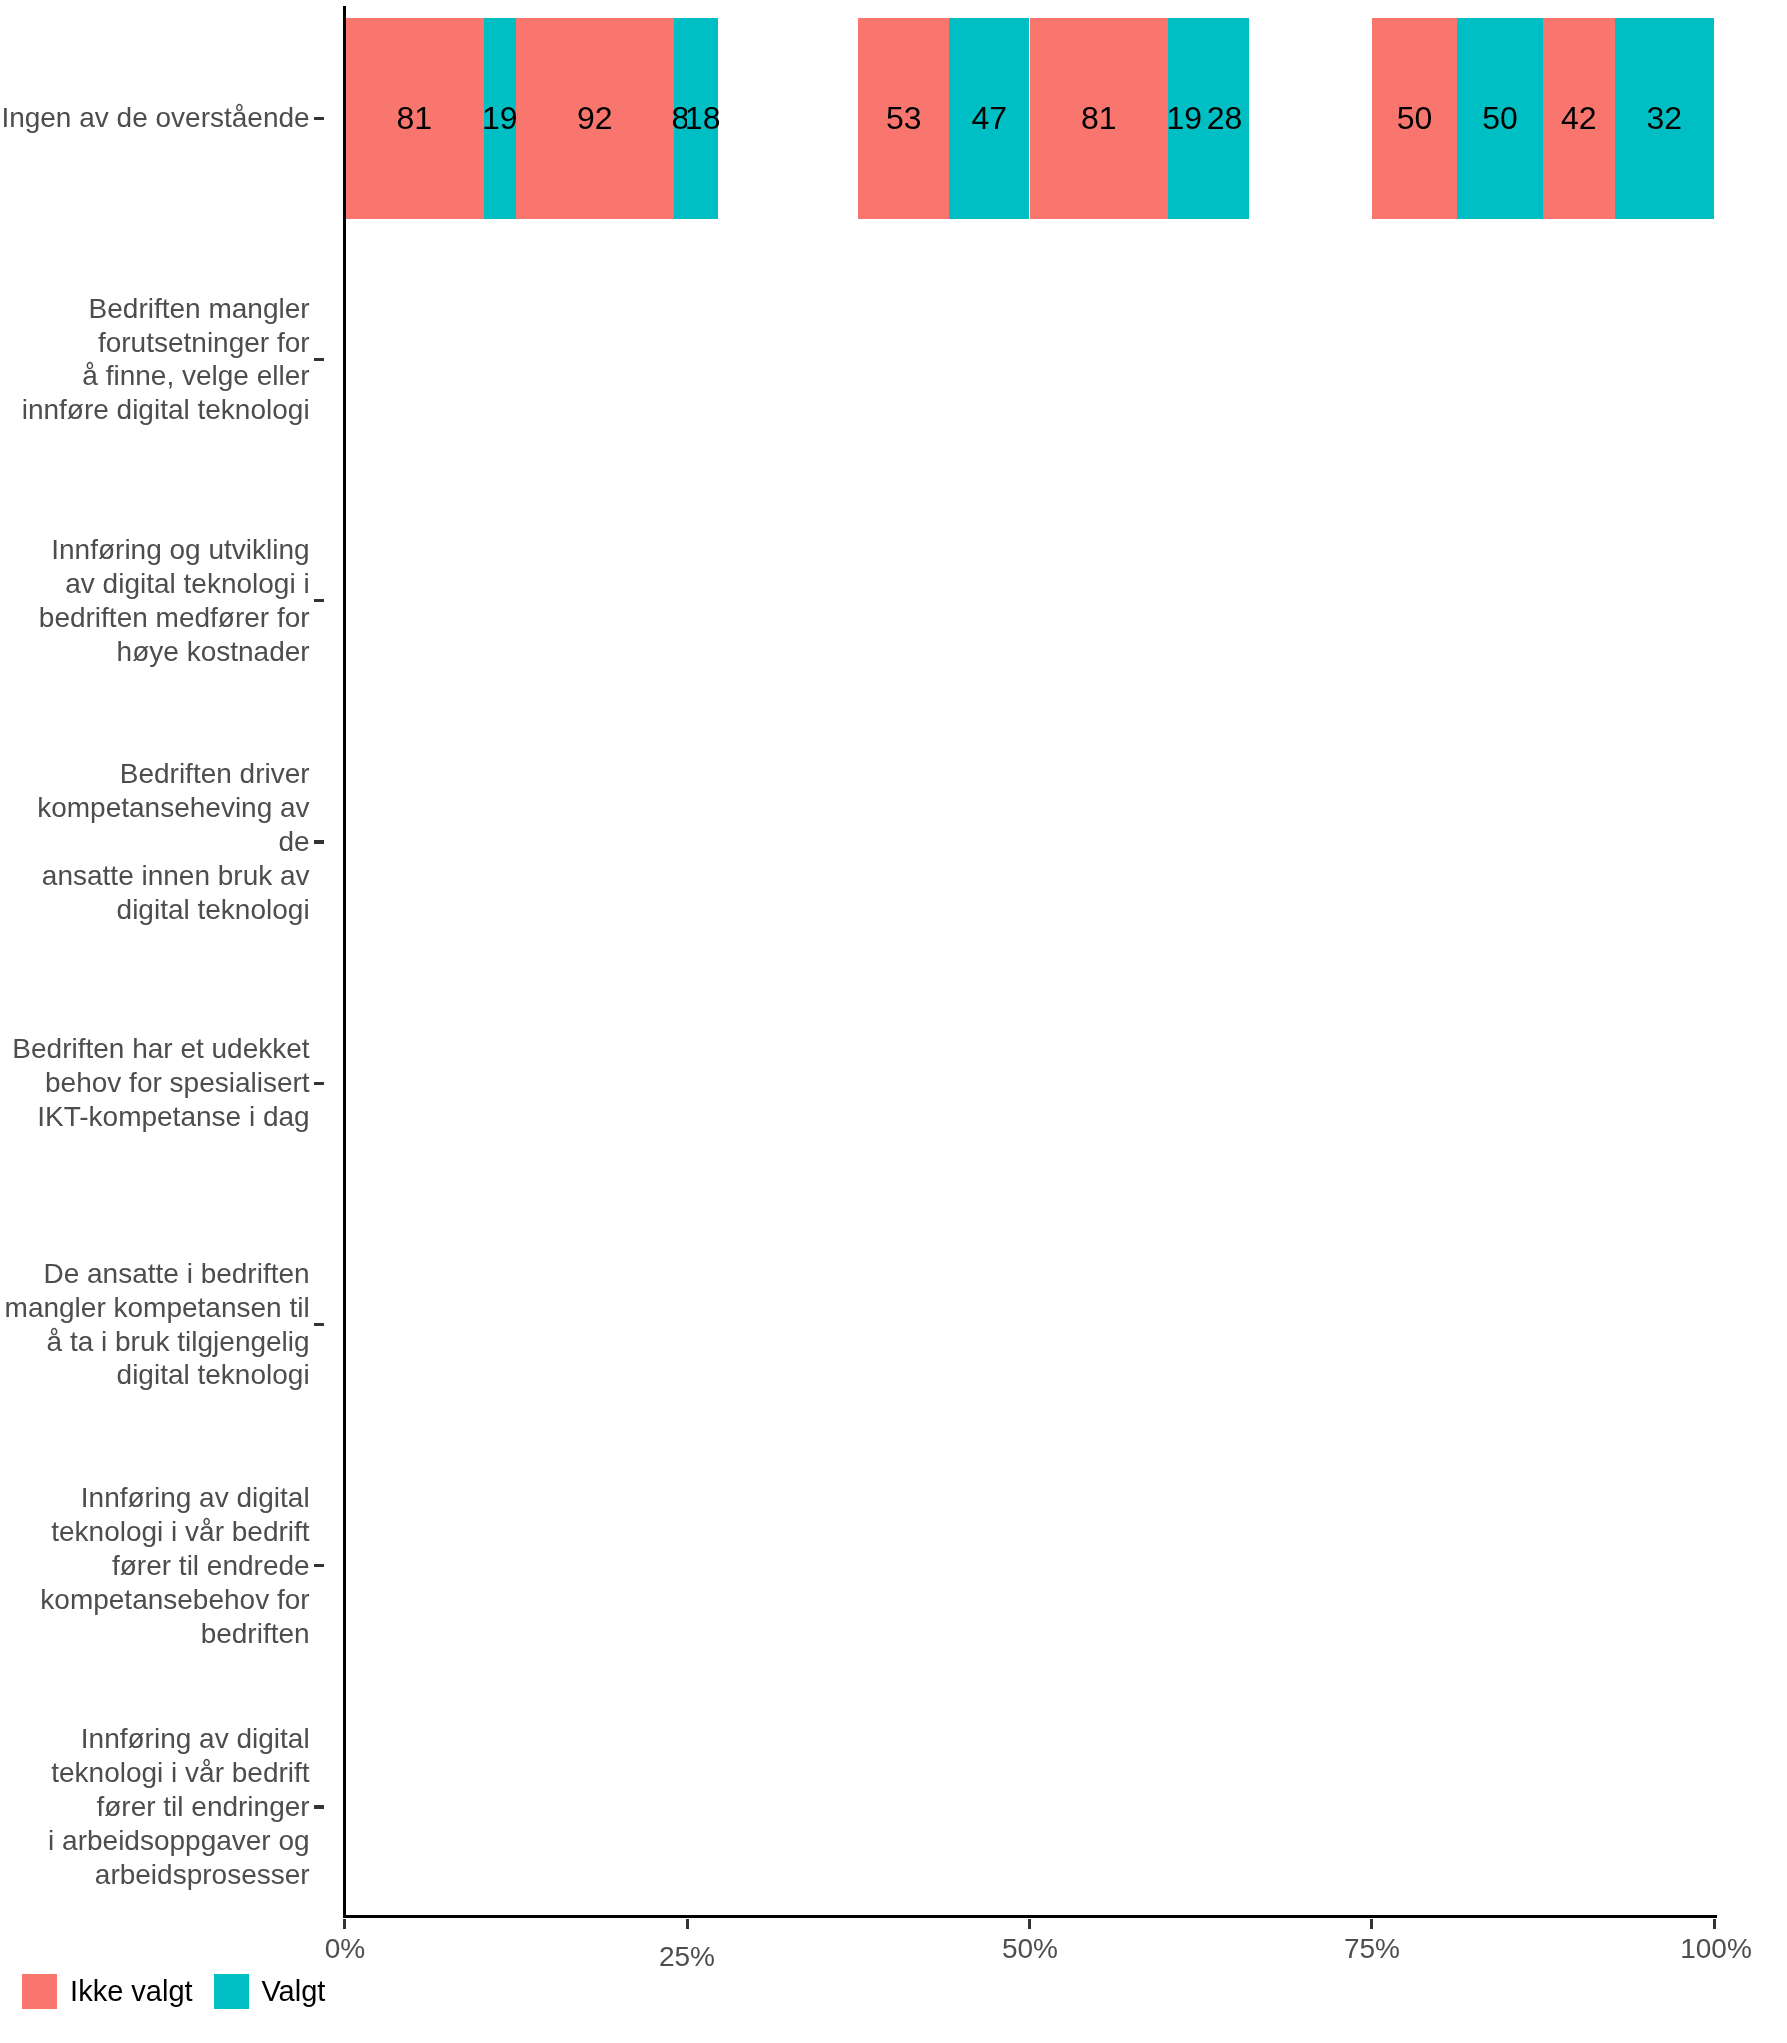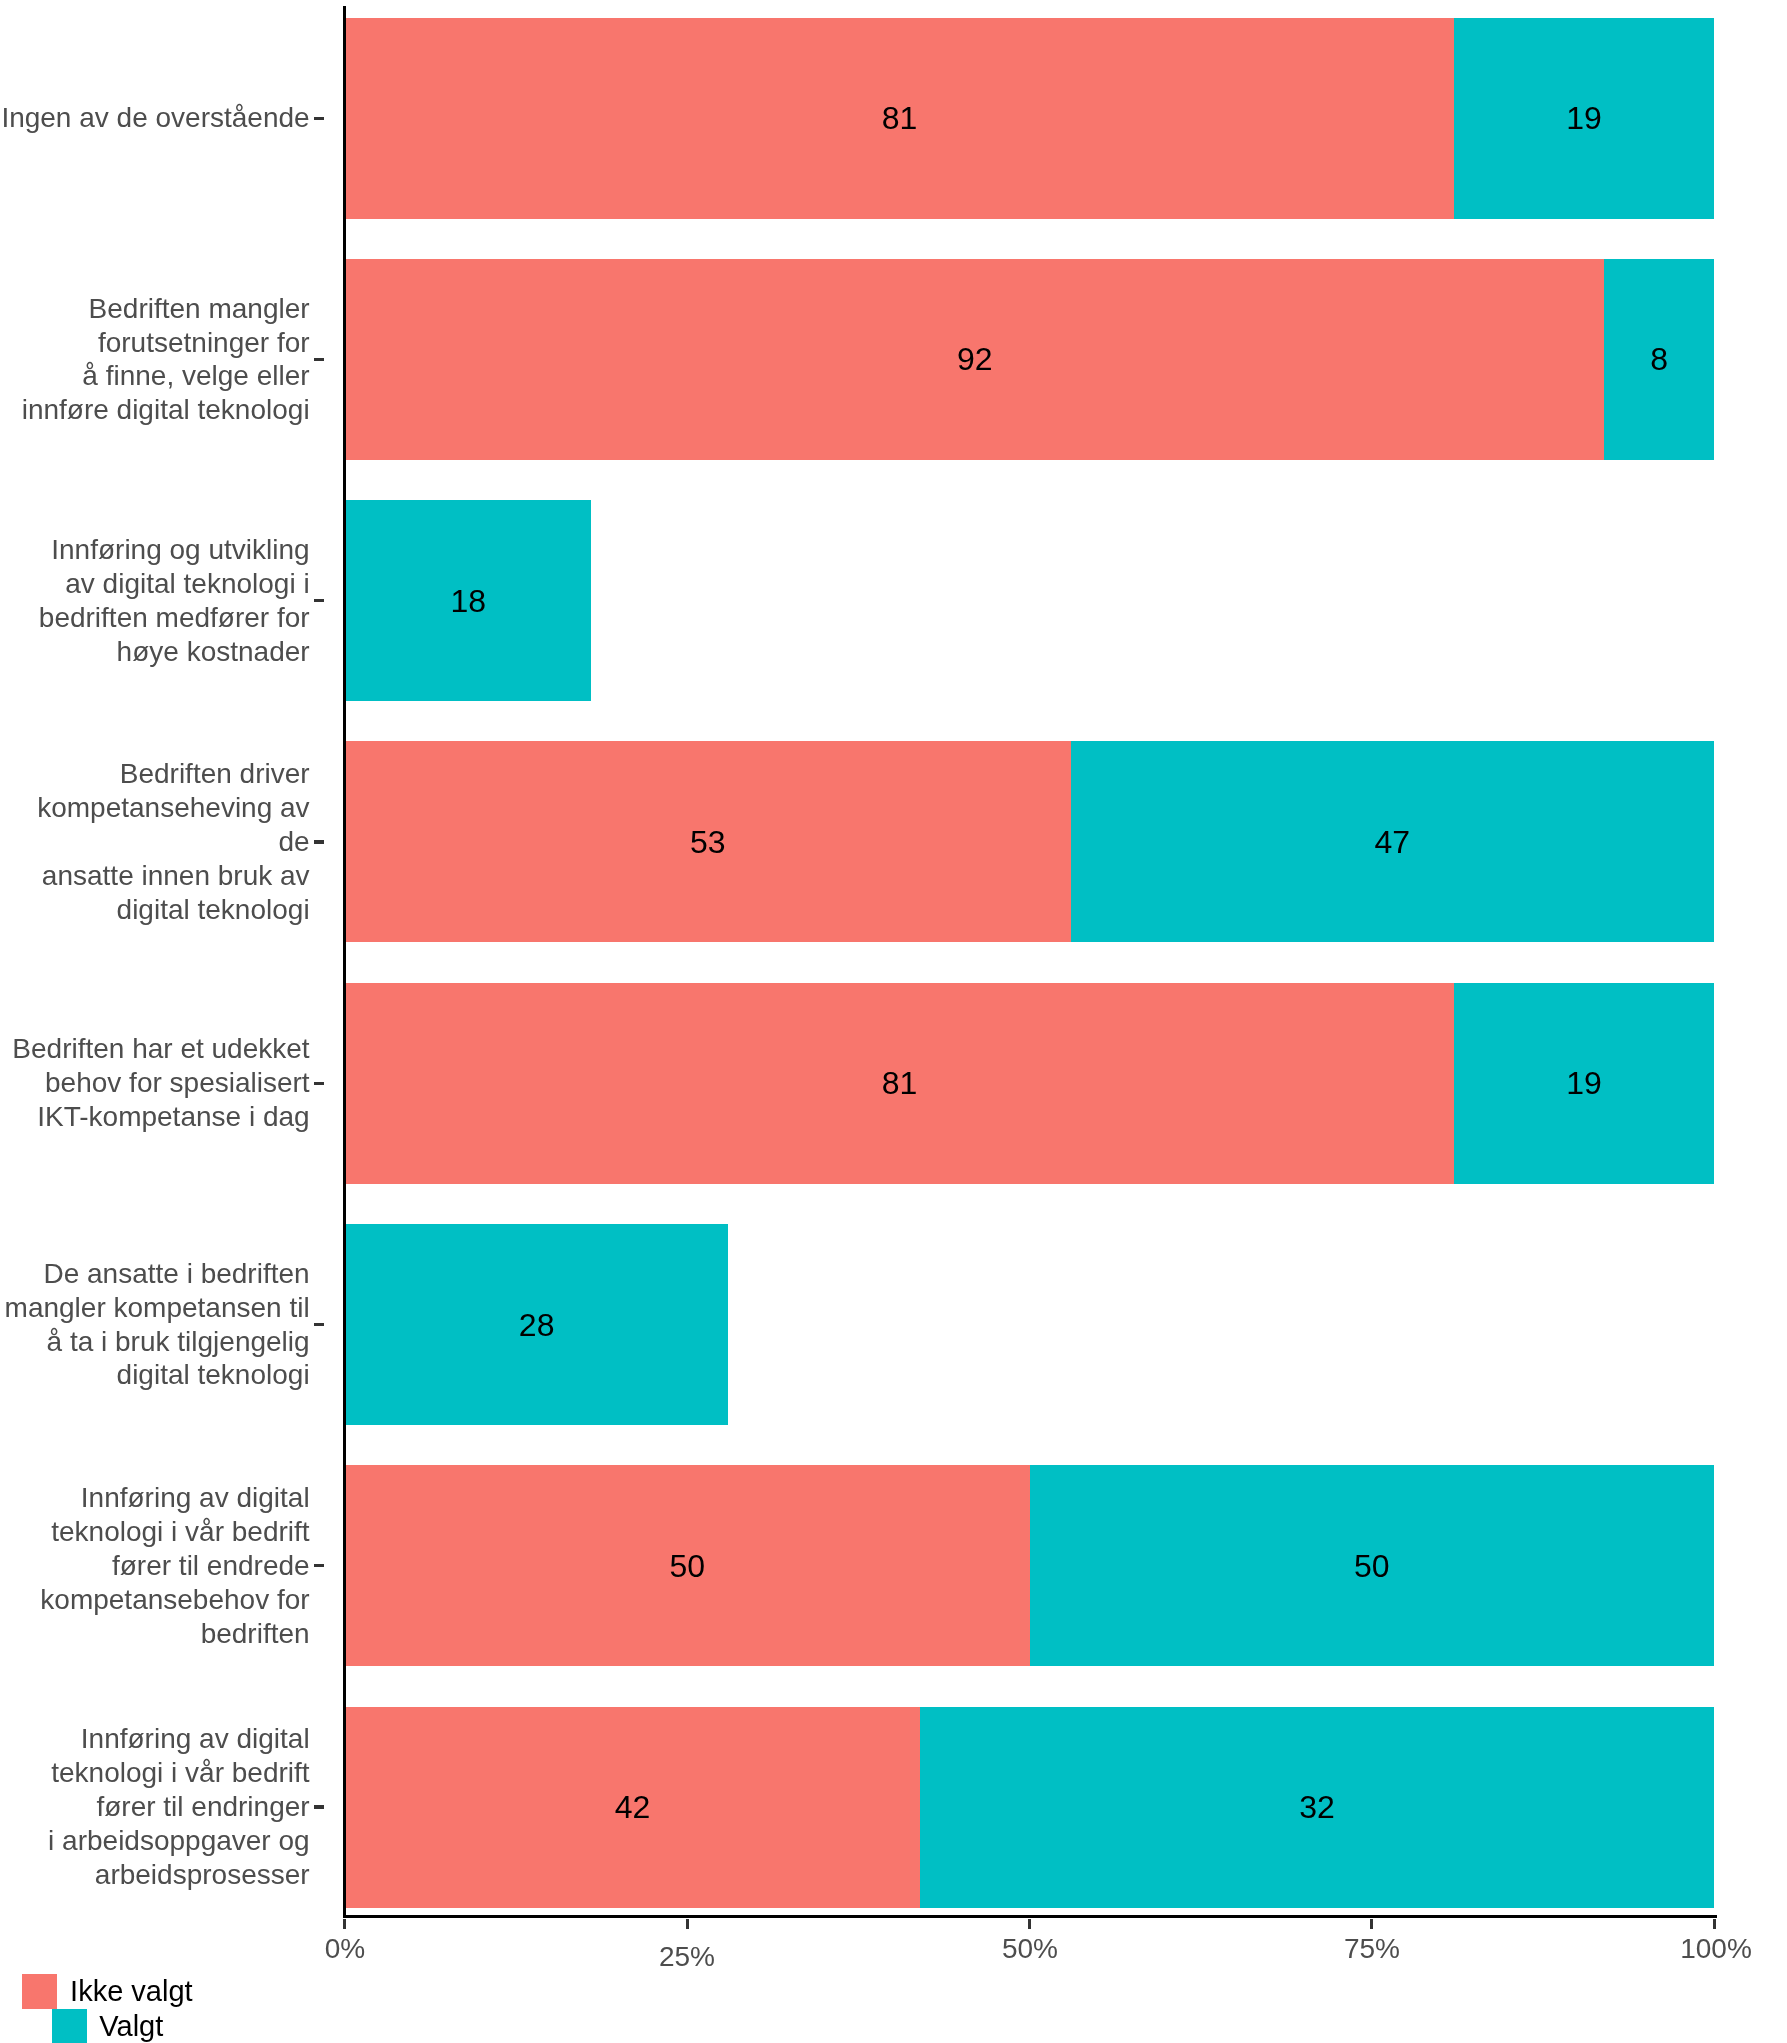--- a/index.html
+++ b/index.html
@@ -25,21 +25,20 @@
   }
 
   
   .panel {
     position: absolute;
     left: 345px;          
     top: 17.6px;
     width: 1369px;        
     height: 1890px;
     display: flex;
-    flex-direction: column;
     justify-content: space-between;
   }
 
   .bar-row {
     position: relative;
     width: 100%;
     height: 201px;
     display: flex;
     flex-direction: row;
     align-items: stretch;
@@ -135,21 +134,20 @@
     transform: translateX(-50%);
     white-space: nowrap;
   }
 
   
   .legend {
     position: absolute;
     left: 22.3px;
     top: 1974px;
     display: flex;
-    flex-direction: column;
     align-items: center;
   }
   .legend-item {
     display: flex;
     flex-direction: row;
     align-items: center;
     margin-right: 21px;
   }
   .legend-key {
     width: 35px;

